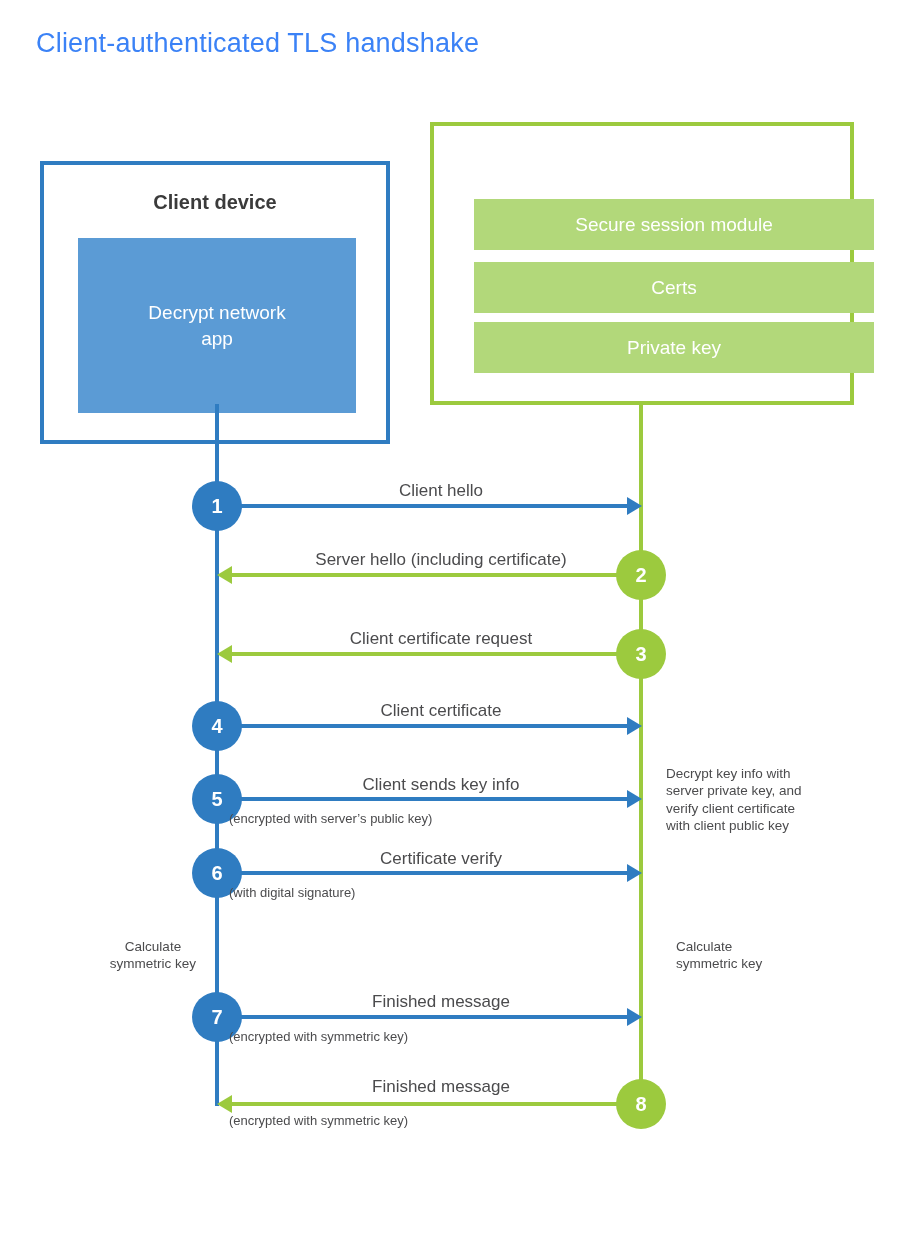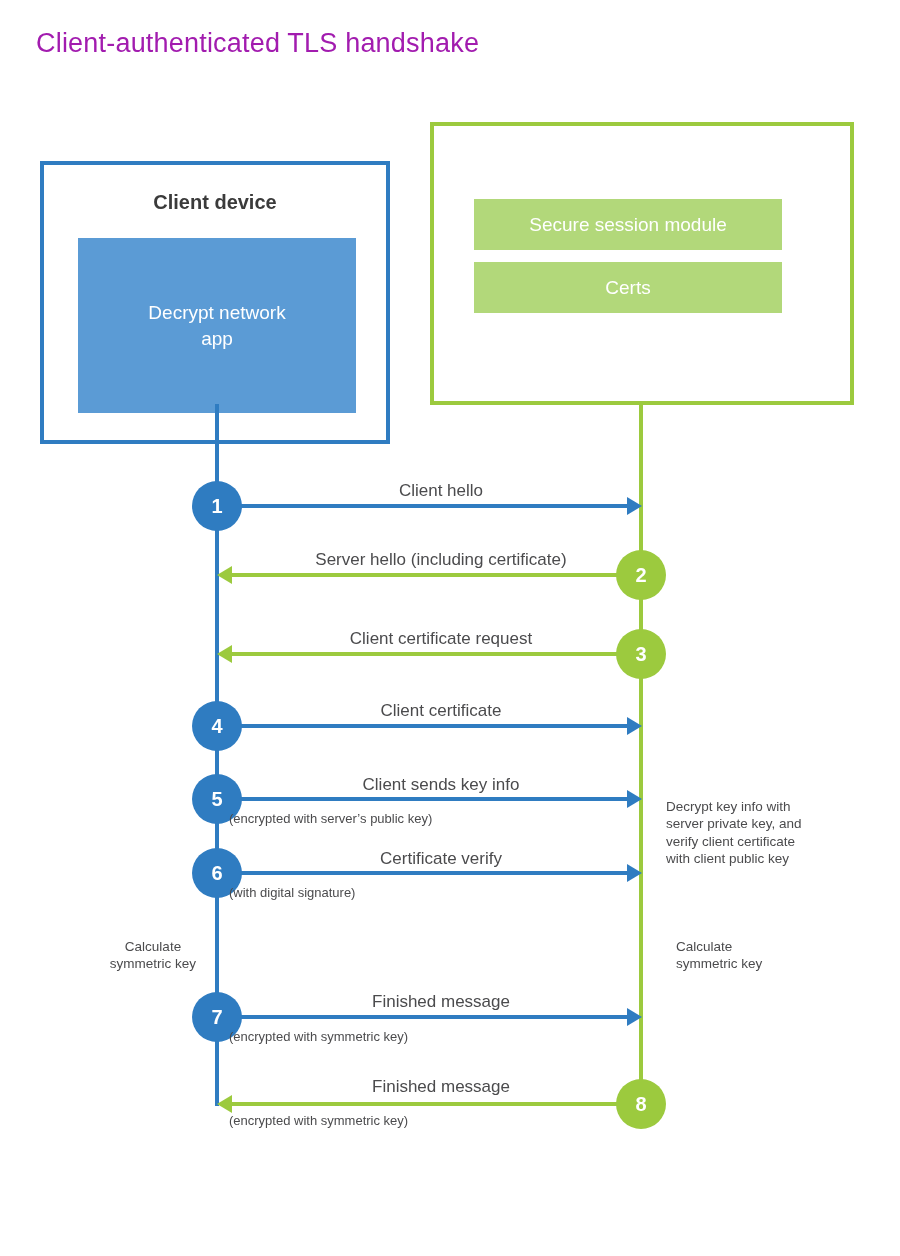--- a/index.html
+++ b/index.html
@@ -11,21 +11,21 @@
     background: #ffffff;
     font-family: "Liberation Sans", "DejaVu Sans", sans-serif;
     overflow: hidden;
   }
   .page-title {
     position: absolute;
     left: 36px;
     top: 28px;
     font-size: 27px;
     font-weight: 400;
-    color: #a21caf;
+    color: #3b82f6;
     letter-spacing: 0.2px;
   }
   
   .actor-box {
     position: absolute;
     top: 122px;
     height: 283px;
     background: #ffffff;
     border: 4px solid;
   }
@@ -50,21 +50,21 @@
     line-height: 1.32;
     display: flex;
     align-items: center;
     justify-content: center;
     text-align: center;
     white-space: pre-line;
   }
   .server-bar {
     position: absolute;
     left: 40px;
-    width: 308px;
+    width: 400px;
     height: 51px;
     background: #b2d87a;
     color: #ffffff;
     font-size: 19px;
     display: flex;
     align-items: center;
     justify-content: center;
     text-align: center;
   }
   .bar-0 { top: 73px; }
@@ -112,38 +112,39 @@
   }
   .annotation {
     position: absolute;
     font-size: 13.5px;
     line-height: 1.28;
     color: #4b4b4d;
     white-space: pre-line;
   }
   .calc-left  { left: 77px;  top: 938px; width: 152px; text-align: center; }
   .calc-right { left: 676px; top: 938px; width: 152px; text-align: left; }
-  .server-note { left: 666px; top: 798px; width: 172px; text-align: left; }
+  .server-note { left: 666px; top: 765px; width: 172px; text-align: left; }
 </style>
 </head>
 <body>
 
 <div class="canvas">
 
   <div class="page-title">Client-authenticated TLS handshake</div>
 
   <div class="actor-box client-box">
     <div class="actor-title">Client device</div>
     <div class="client-app">Decrypt network
 app</div>
   </div>
 
   <div class="actor-box server-box">
     <div class="server-bar bar-0">Secure session module</div>
     <div class="server-bar bar-1">Certs</div>
+    <div class="server-bar bar-2">Private key</div>
   </div>
 
   <div class="vline vline-blue"></div>
   <div class="vline vline-green"></div>
 
   <div class="step-label" style="top:481px">Client hello</div>
   <div class="hline hline-blue" style="top:504px"></div>
   <div class="ah ah-right" style="top:497px"></div>
   <div class="step-circle circle-blue" style="top:481px">1</div>
 

